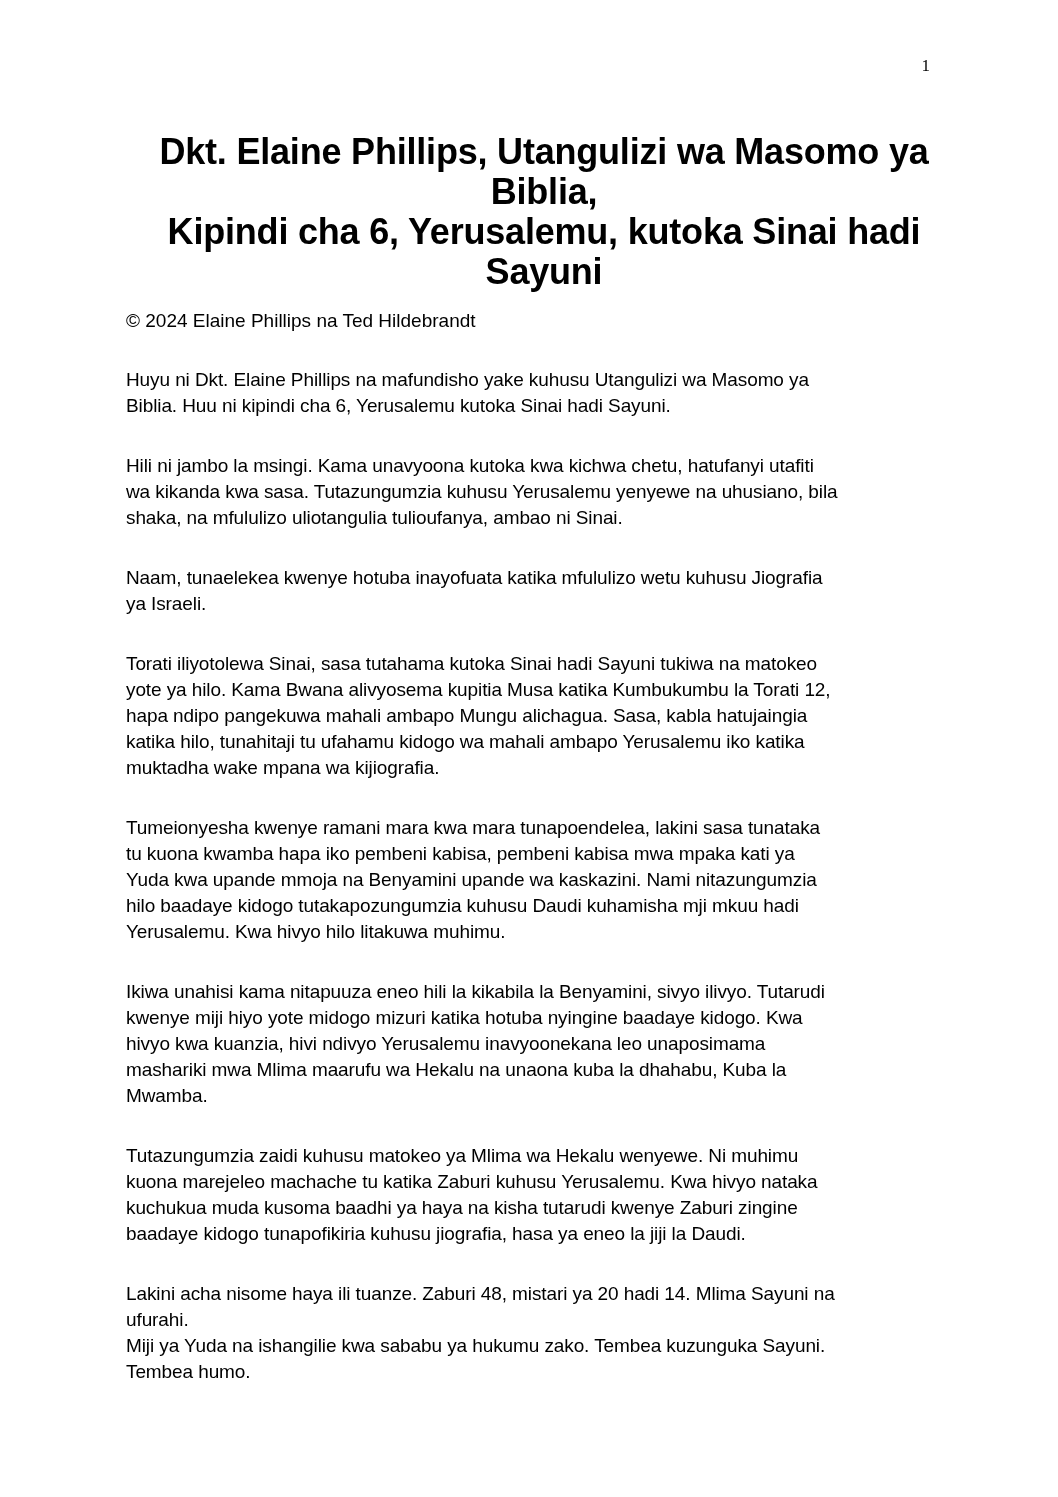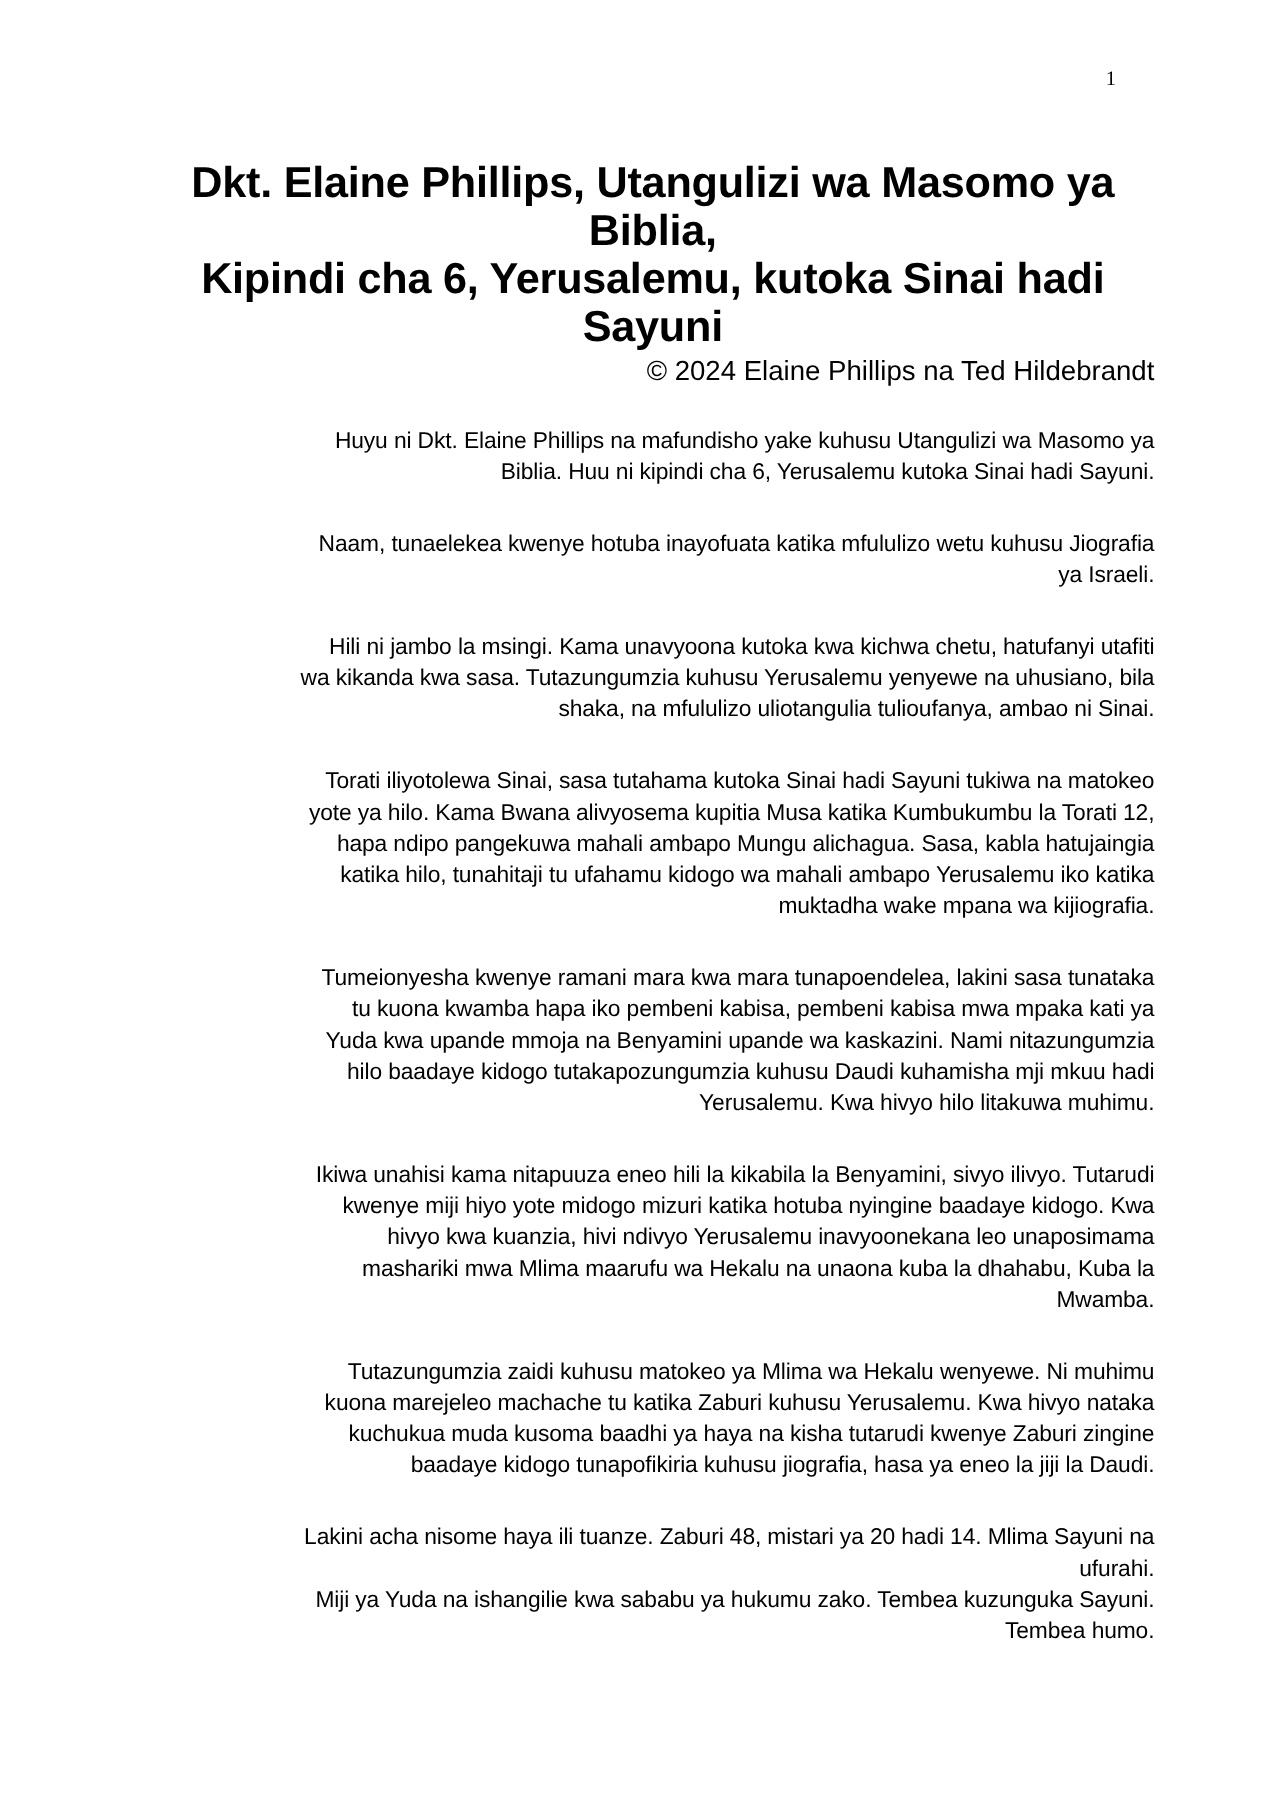--- a/index.html
+++ b/index.html
@@ -38,34 +38,34 @@
   .title {
     margin-top: 132px;
     font-size: 36px;
     font-weight: bold;
     line-height: 40px;
     text-align: center;
     white-space: pre-line;
     letter-spacing: -0.2px;
   }
   .copyright {
-    margin-top: 4px;
-    font-size: 23px;
+    margin-top: 16px;
+    font-size: 19px;
     line-height: 26px;
-    text-align: right;
+    text-align: left;
   }
   .body-text {
     margin-top: 33px;
   }
   .para {
     font-size: 19px;
     line-height: 26px;
     margin: 0 0 34px 0;
     white-space: pre-line;
-    text-align: right;
+    text-align: left;
     letter-spacing: -0.1px;
   }
   .para:last-child {
     margin-bottom: 0;
   }
 </style>
 </head>
 <body>
 
 <div class="page">
@@ -73,25 +73,25 @@
 
   <div class="content">
     <h1 class="title">Dkt. Elaine Phillips, Utangulizi wa Masomo ya Biblia,
 Kipindi cha 6, Yerusalemu, kutoka Sinai hadi Sayuni</h1>
 
     <div class="copyright">© 2024 Elaine Phillips na Ted Hildebrandt</div>
 
     <div class="body-text">
       <p class="para">Huyu ni Dkt. Elaine Phillips na mafundisho yake kuhusu Utangulizi wa Masomo ya
 Biblia. Huu ni kipindi cha 6, Yerusalemu kutoka Sinai hadi Sayuni.</p>
-      <p class="para">Naam, tunaelekea kwenye hotuba inayofuata katika mfululizo wetu kuhusu Jiografia
-ya Israeli.</p>
       <p class="para">Hili ni jambo la msingi. Kama unavyoona kutoka kwa kichwa chetu, hatufanyi utafiti
 wa kikanda kwa sasa. Tutazungumzia kuhusu Yerusalemu yenyewe na uhusiano, bila
 shaka, na mfululizo uliotangulia tulioufanya, ambao ni Sinai.</p>
+      <p class="para">Naam, tunaelekea kwenye hotuba inayofuata katika mfululizo wetu kuhusu Jiografia
+ya Israeli.</p>
       <p class="para">Torati iliyotolewa Sinai, sasa tutahama kutoka Sinai hadi Sayuni tukiwa na matokeo
 yote ya hilo. Kama Bwana alivyosema kupitia Musa katika Kumbukumbu la Torati 12,
 hapa ndipo pangekuwa mahali ambapo Mungu alichagua. Sasa, kabla hatujaingia
 katika hilo, tunahitaji tu ufahamu kidogo wa mahali ambapo Yerusalemu iko katika
 muktadha wake mpana wa kijiografia.</p>
       <p class="para">Tumeionyesha kwenye ramani mara kwa mara tunapoendelea, lakini sasa tunataka
 tu kuona kwamba hapa iko pembeni kabisa, pembeni kabisa mwa mpaka kati ya
 Yuda kwa upande mmoja na Benyamini upande wa kaskazini. Nami nitazungumzia
 hilo baadaye kidogo tutakapozungumzia kuhusu Daudi kuhamisha mji mkuu hadi
 Yerusalemu. Kwa hivyo hilo litakuwa muhimu.</p>

